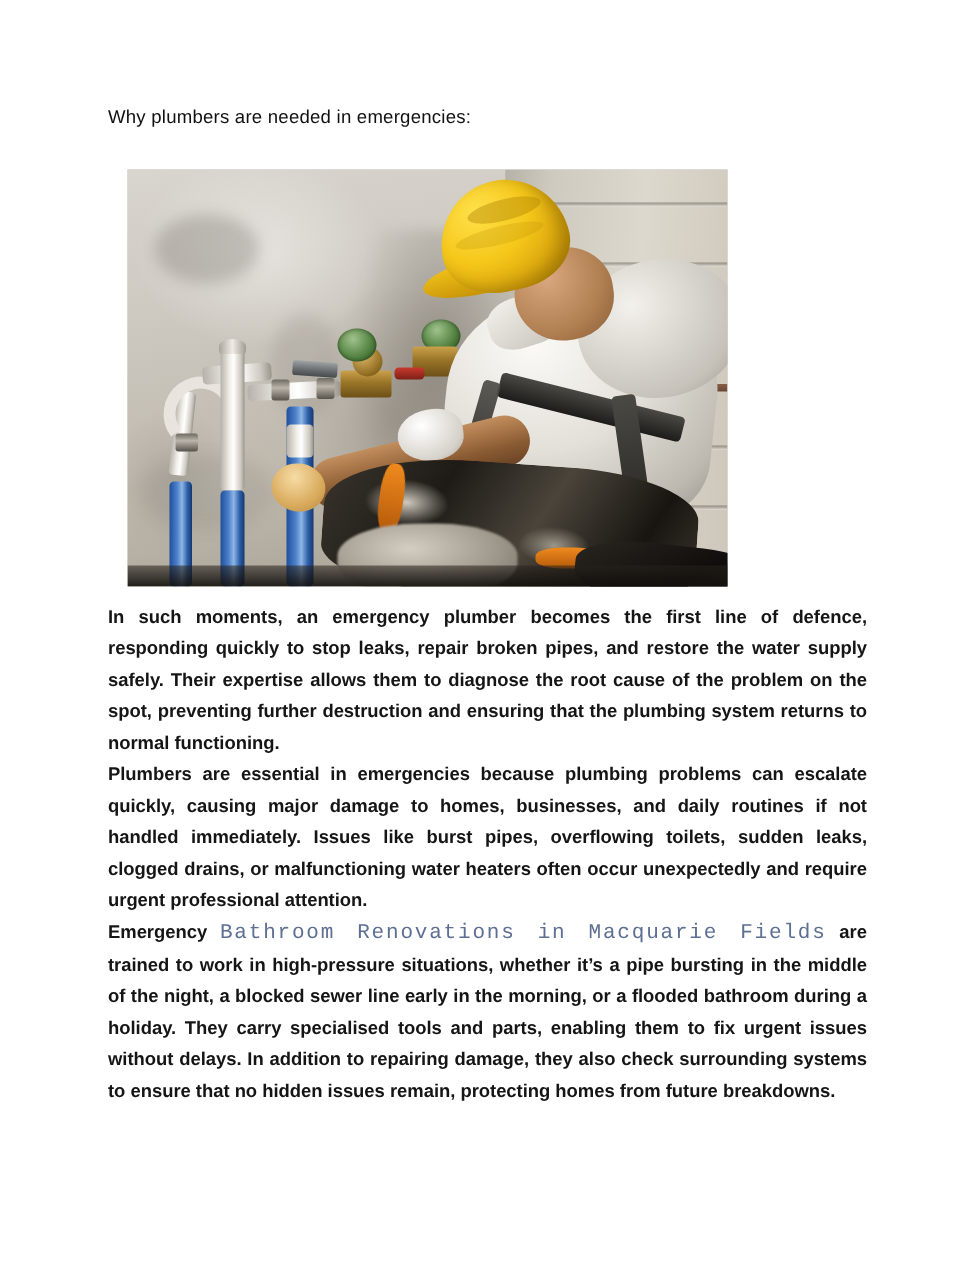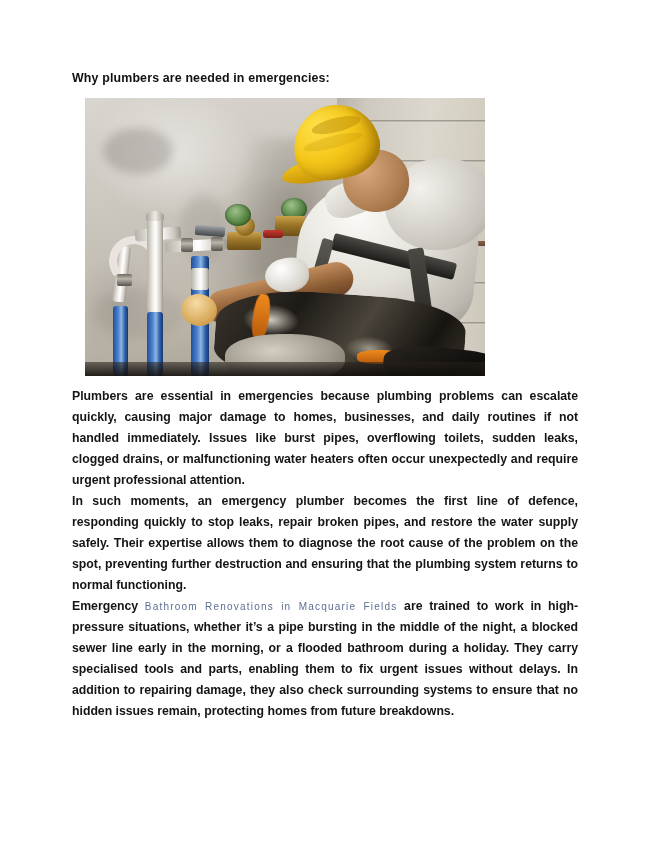--- a/index.html
+++ b/index.html
@@ -25,24 +25,24 @@
 
   .content {
     position: absolute;
     left: 72px;
     top: 70px;
     width: 506px;
   }
 
   .doc-heading {
     font-size: 12.4px;
-    font-weight: bold;
+    font-weight: normal;
     letter-spacing: 0.15px;
     line-height: 16px;
-    margin: 0 0 12px 0;
+    margin: 0 0 27px 0;
     color: #111111;
   }
 
   
   .photo-wrap {
     position: relative;
     width: 400px;
     margin: 0 0 10px 13px;
     height: 278px;
   }
@@ -296,23 +296,23 @@
     line-height: 21px;
     text-align: justify;
     color: #151515;
     font-weight: bold;
     letter-spacing: -0.02px;
   }
   .body-text p {
     margin: 0;
   }
   .link-mono {
-    font-family: Liberation Sans, sans-serif;
+    font-family: Liberation Mono, monospace;
     font-weight: normal;
-    font-size: 10px;
+    font-size: 14px;
     letter-spacing: 1.2px;
     color: #5d6f92;
   }
 </style>
 </head>
 <body>
 
 <div class="page">
   <div class="content">
 
@@ -385,19 +385,19 @@
         <div class="pants-orange" style="left:168px;top:196px;width:16px;height:46px;transform:rotate(8deg);"></div>
         <div class="pants-orange" style="left:272px;top:252px;width:44px;height:14px;"></div>
         <div class="pants-orange" style="left:336px;top:262px;width:26px;height:12px;opacity:.8;"></div>
         <div class="debris"></div>
         <div class="boot"></div>
         <div class="ground-dark"></div>
       </div>
     </div>
 
     <div class="body-text">
+      <p>In such moments, an emergency plumber becomes the first line of defence, responding quickly to stop leaks, repair broken pipes, and restore the water supply safely. Their expertise allows them to diagnose the root cause of the problem on the spot, preventing further destruction and ensuring that the plumbing system returns to normal functioning.</p>
       <p>Plumbers are essential in emergencies because plumbing problems can escalate quickly, causing major damage to homes, businesses, and daily routines if not handled immediately. Issues like burst pipes, overflowing toilets, sudden leaks, clogged drains, or malfunctioning water heaters often occur unexpectedly and require urgent professional attention.</p>
-      <p>In such moments, an emergency plumber becomes the first line of defence, responding quickly to stop leaks, repair broken pipes, and restore the water supply safely. Their expertise allows them to diagnose the root cause of the problem on the spot, preventing further destruction and ensuring that the plumbing system returns to normal functioning.</p>
       <p><span>Emergency </span><span class="link-mono">Bathroom Renovations in Macquarie Fields</span><span> are trained to work in high-pressure situations, whether it’s a pipe bursting in the middle of the night, a blocked sewer line early in the morning, or a flooded bathroom during a holiday. They carry specialised tools and parts, enabling them to fix urgent issues without delays. In addition to repairing damage, they also check surrounding systems to ensure that no hidden issues remain, protecting homes from future breakdowns.</span></p>
     </div>
 
   </div>
 </div>
 
 </body></html>

